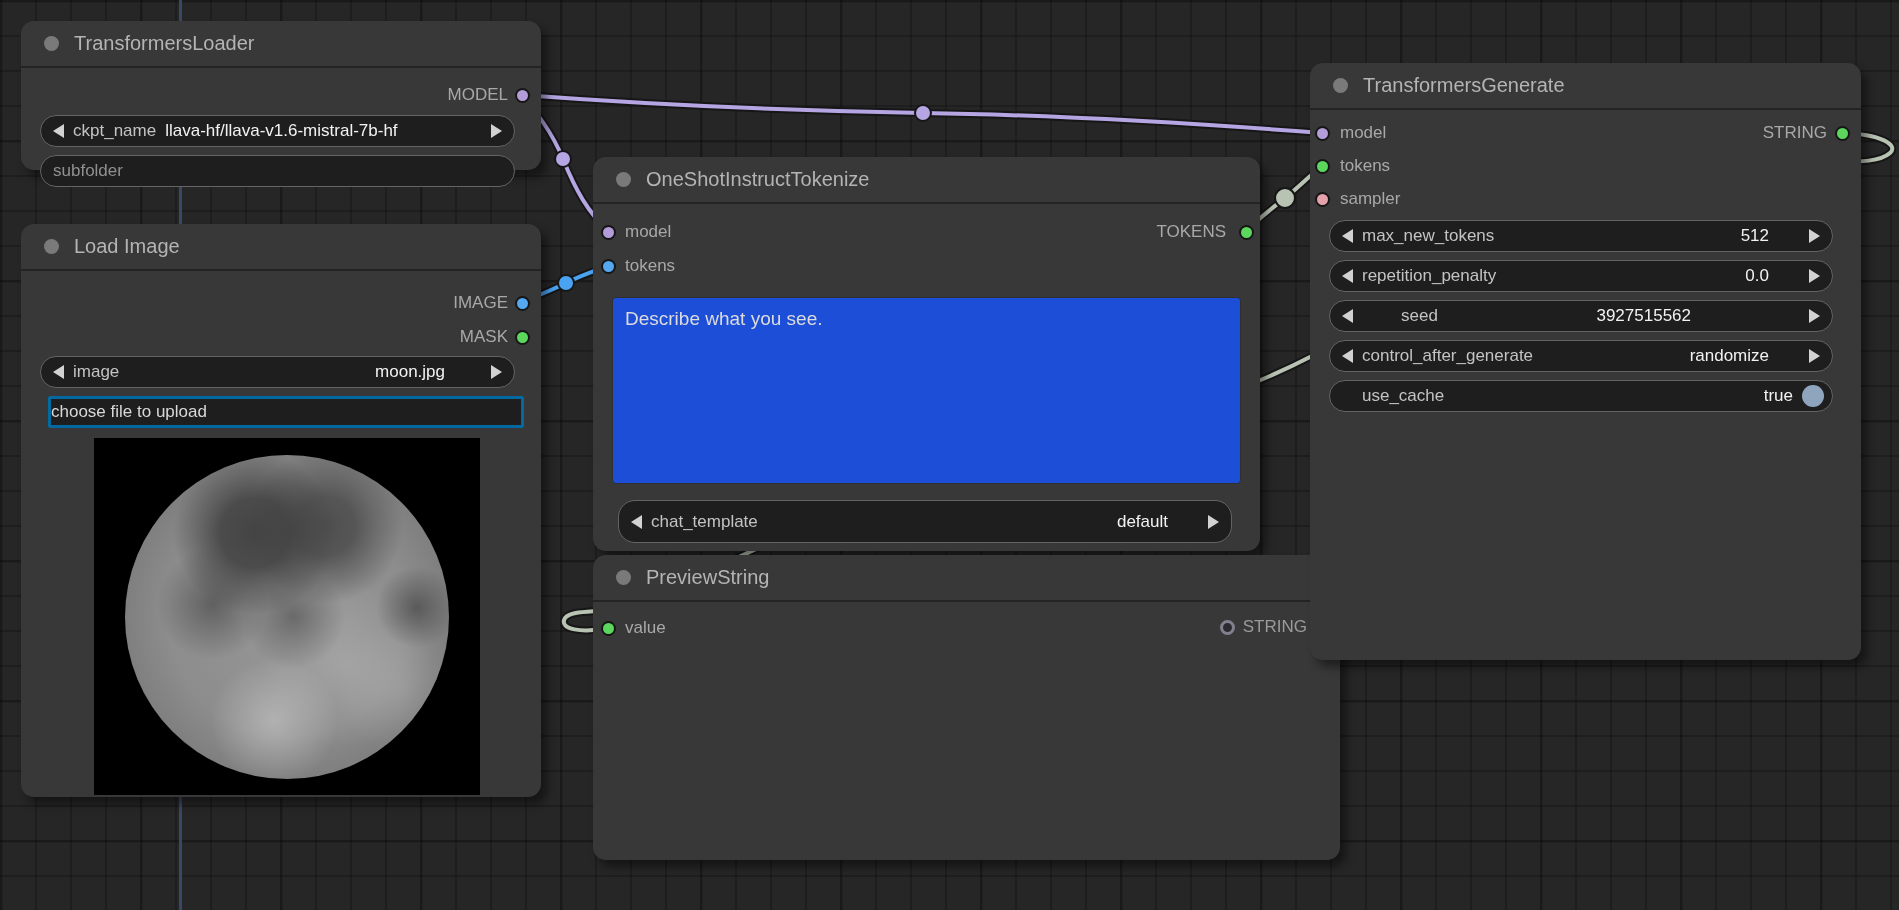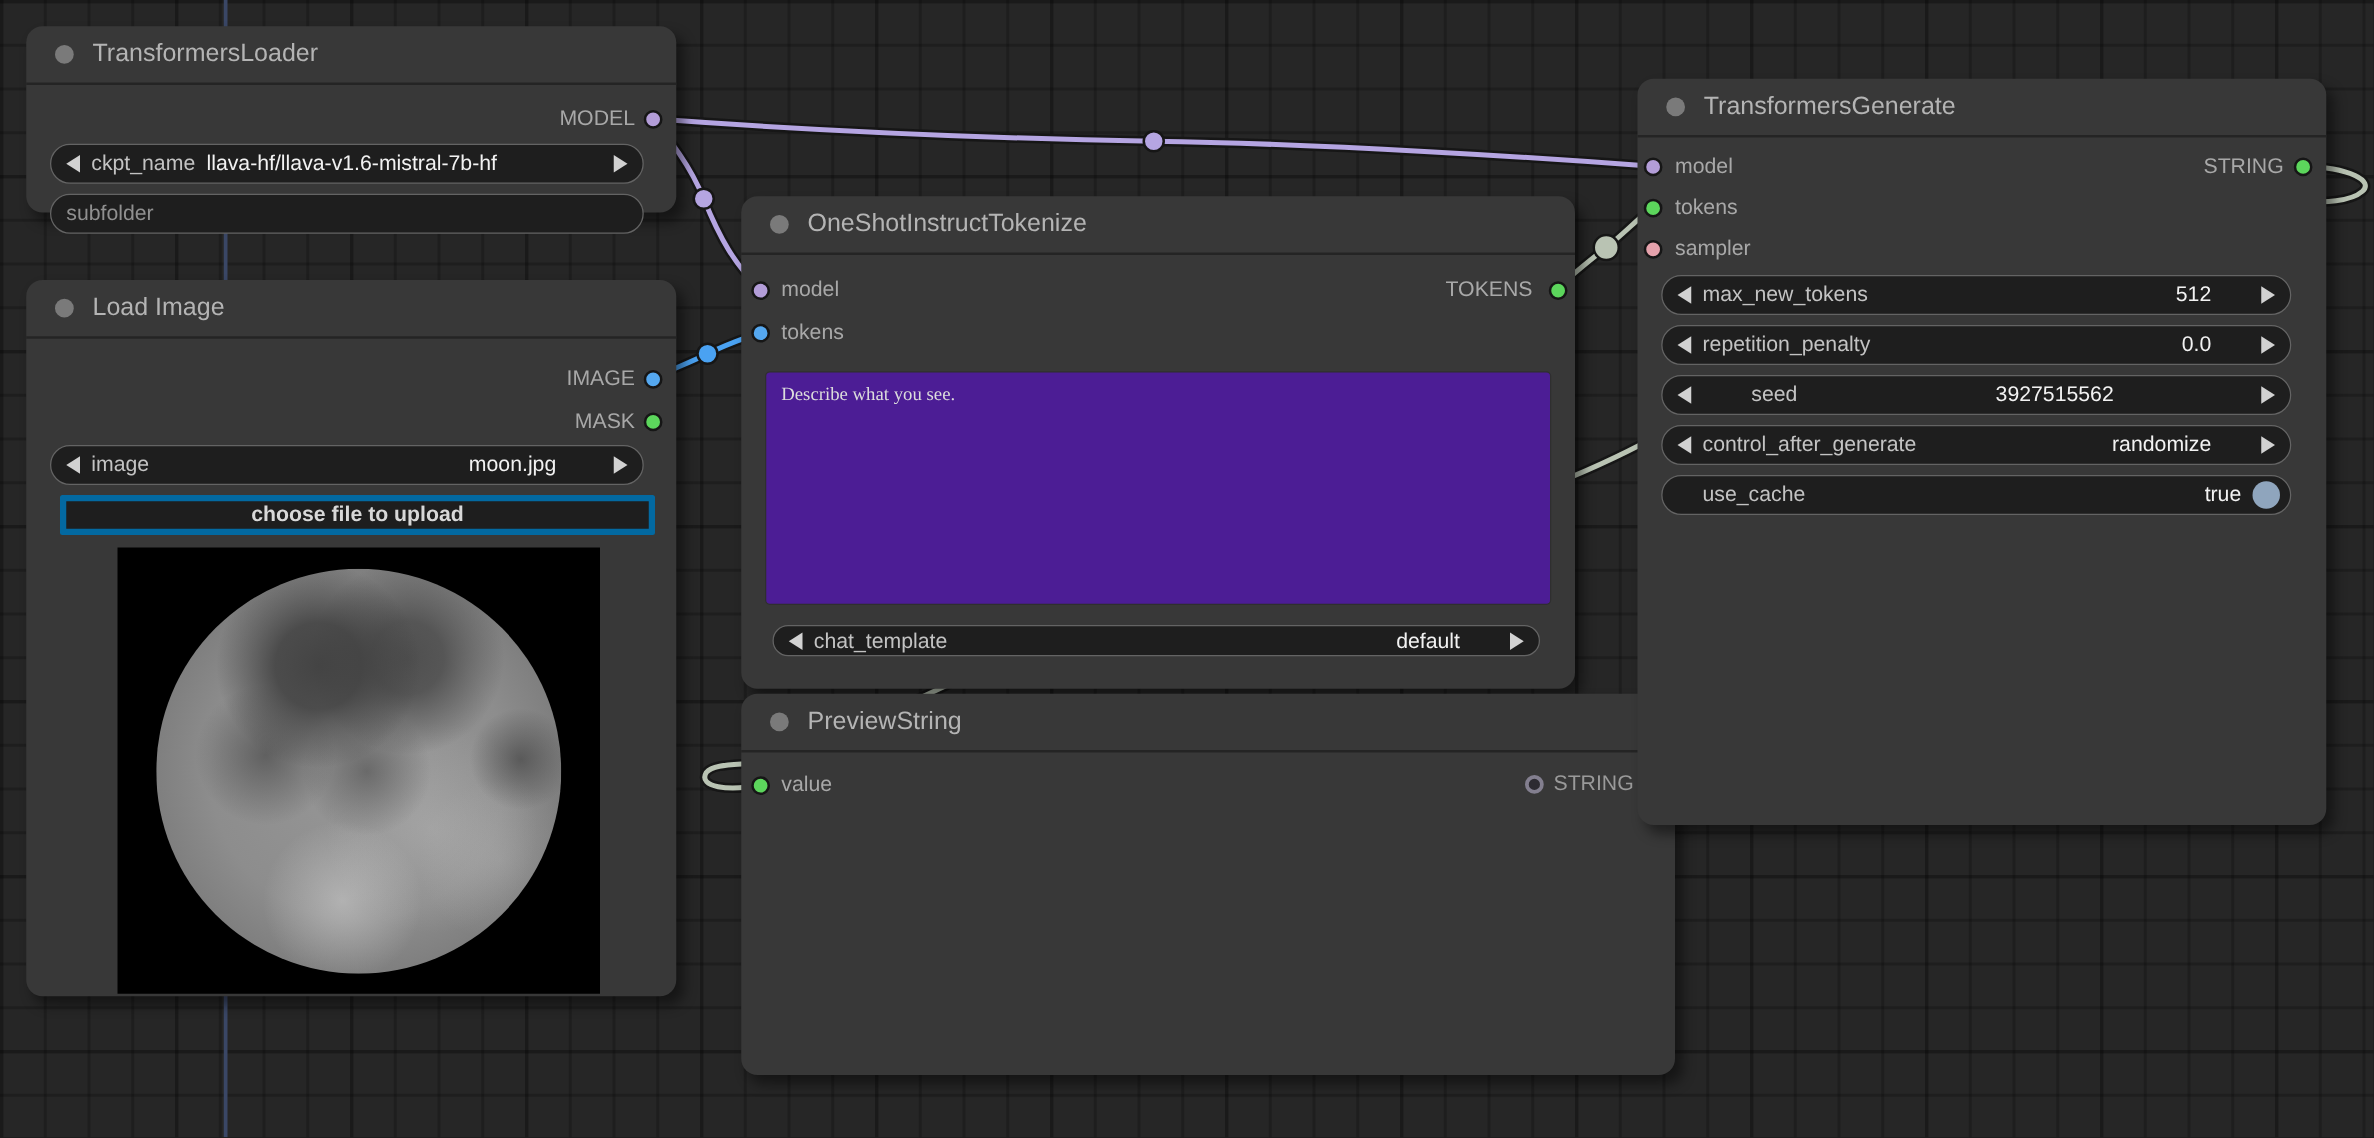--- a/index.html
+++ b/index.html
@@ -22,24 +22,24 @@
   .dot{width:15px;height:15px;border-radius:50%;background:#7a7a7a;flex:none;}
   .port{position:absolute;width:15px;height:15px;border-radius:50%;border:2px solid #161616;box-sizing:border-box;background:#555;}
   .port.empty{background:#2c2a31;border:3px solid #837f8f;}
   .plabel{position:absolute;font-size:17px;color:#a8a8a8;line-height:20px;white-space:nowrap;}
   .pill{position:absolute;background:#1e1e1e;border:1px solid #646464;border-radius:17px;display:flex;align-items:center;
         padding:0 12px;box-sizing:border-box;color:#c3c3c3;font-size:17px;gap:9px;white-space:nowrap;}
   .pill .val{color:#f2f2f2;}
   .spacer{flex:1;}
   .arr-l{width:0;height:0;border:7px solid transparent;border-right:11px solid #d2d2d2;border-left:0;flex:none;}
   .arr-r{width:0;height:0;border:7px solid transparent;border-left:11px solid #d2d2d2;border-right:0;flex:none;}
-  .btn{position:absolute;background:#1e1e1e;border:5px solid #0369a1;border-radius:2px;color:#d8d8d8;font-size:17px;
-       display:flex;align-items:center;justify-content:center;box-sizing:border-box;font-weight:bold;}
-  .ta{position:absolute;background:#4c1d95;border:1px solid #2f2f2f;border-radius:4px;color:#dcdcdc;
-      font-family:Liberation Serif, serif;font-size:15px;padding:10px 12px;box-sizing:border-box;}
+  .btn{position:absolute;background:#1e1e1e;border:3px solid #0369a1;border-radius:2px;color:#d8d8d8;font-size:17px;
+       display:flex;align-items:center;box-sizing:border-box;}
+  .ta{position:absolute;background:#1d4ed8;border:1px solid #2f2f2f;border-radius:4px;color:#dcdcdc;
+      font-family:Liberation Sans, sans-serif;font-size:19px;padding:10px 12px;box-sizing:border-box;}
   .toggle{width:22px;height:22px;border-radius:50%;background:#8fa5bd;flex:none;margin-right:-4px;}
   .imgbox{position:absolute;background:#000;}
   .moon{position:absolute;left:31px;top:17px;width:324px;height:324px;border-radius:50%;
     background:
       radial-gradient(circle at 40% 24%, rgba(64,64,64,0.95) 0%, rgba(64,64,64,0.85) 11%, rgba(64,64,64,0) 26%),
       radial-gradient(circle at 62% 22%, rgba(72,72,72,0.9) 0%, rgba(72,72,72,0.8) 9%, rgba(72,72,72,0) 24%),
       radial-gradient(circle at 27% 46%, rgba(84,84,84,0.8) 0%, rgba(84,84,84,0) 19%),
       radial-gradient(circle at 52% 50%, rgba(90,90,90,0.75) 0%, rgba(90,90,90,0) 22%),
       radial-gradient(circle at 90% 47%, rgba(58,58,58,0.6) 0%, rgba(58,58,58,0) 12%),
       radial-gradient(circle at 46% 82%, rgba(235,235,235,0.38) 0%, rgba(235,235,235,0) 20%),
@@ -128,21 +128,21 @@
     </div>
     <span class="port" style="left: 8px; top: 68px; background: rgb(179, 157, 216);"></span>
     <span class="plabel" style="left:32px;top:65px;">model</span>
     <span class="port" style="left: 8px; top: 102px; background: rgb(85, 168, 240);"></span>
     <span class="plabel" style="left:32px;top:99px;">tokens</span>
     <span class="plabel" style="right:34px;top:65px;">TOKENS</span>
     <span class="port" style="left: 646px; top: 68px; background: rgb(92, 214, 92);"></span>
     <div class="ta" style="left:19px;top:140px;width:629px;height:187px;">
       <span>Describe what you see.</span>
     </div>
-    <div class="pill" style="left:25px;top:343px;width:614px;height:25px;">
+    <div class="pill" style="left:25px;top:343px;width:614px;height:43px;">
       <span class="arr-l"></span>
       <span>chat_template</span>
       <span class="spacer"></span>
       <span class="val">default</span>
       <span class="spacer" style="flex:0 0 22px;"></span>
       <span class="arr-r"></span>
     </div>
   </div>
 
   <div class="node" style="left:593px;top:555px;width:747px;height:305px;">

